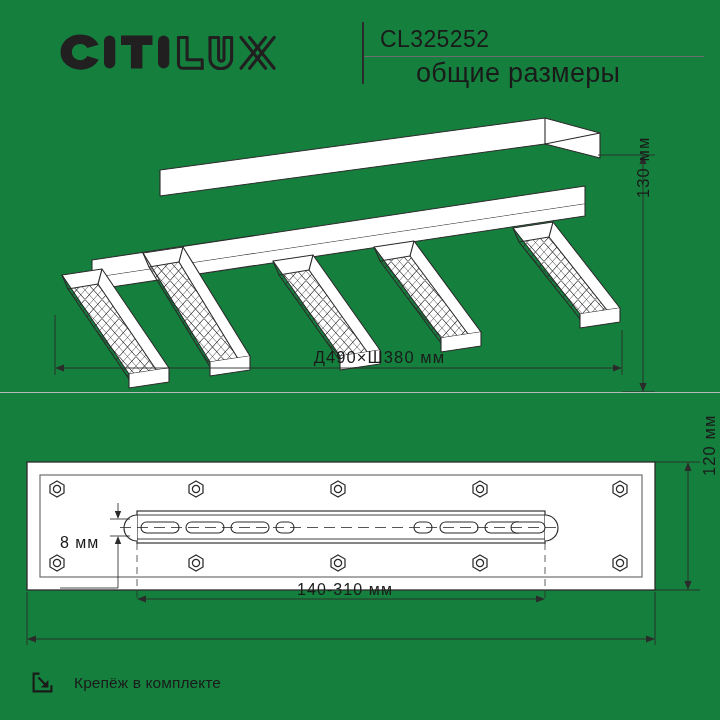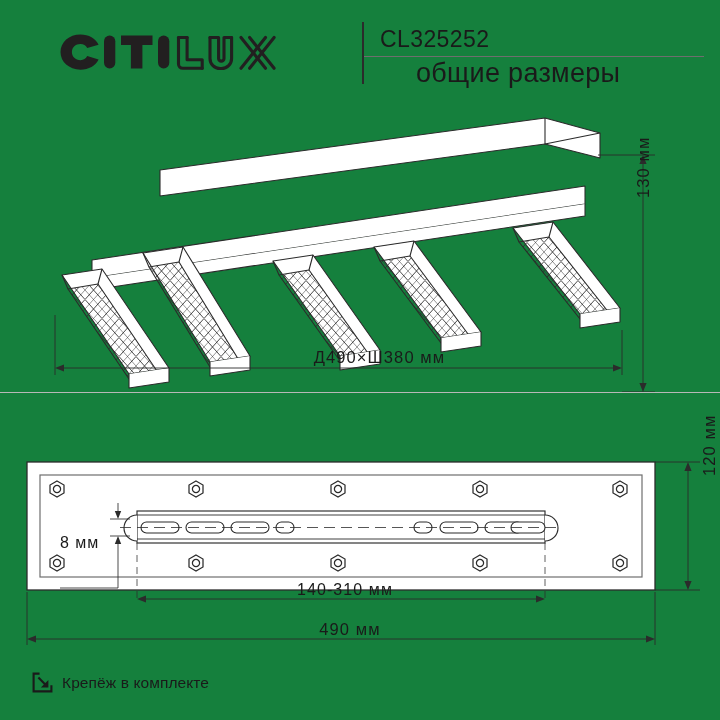--- a/index.html
+++ b/index.html
@@ -70,21 +70,21 @@
     font-size:16px; letter-spacing:1.1px; color:#1a1a1a;
   }
   #label-490 {
     position:absolute; left:0; top:222px; width:700px; text-align:center;
     font-size:16.5px; letter-spacing:1.1px; color:#1a1a1a;
   }
 
   
   #footer { position:absolute; left:0; top:668px; width:720px; height:52px; }
   #footer-note { position:absolute; left:32px; top:4px; display:flex; align-items:center; gap:9px; }
-  #footer-text { font-size:15.5px; color:#1a1a1a; letter-spacing:0.1px; }
+  #footer-text { font-size:15.5px; color:#1a1a1a; letter-spacing:0.1px;margin-left:12px; }
 </style>
 </head>
 <body>
 
 <div id="sheet">
 
   <div id="header">
 
     <div id="logo-wrap">
       <svg id="logo-svg" width="310" height="56" viewBox="0 0 310 56">
@@ -306,21 +306,20 @@
         <path d="M655 137 L700 137"></path>
         <path d="M688 15 L688 131"></path>
       </g>
       <path d="M688 9 l-3.6 9 h7.2 Z" fill="#2b2b2b"></path>
       <path d="M688 137 l-3.6 -9 h7.2 Z" fill="#2b2b2b"></path>
     </svg>
 
     <div id="label-4mm">8 мм</div>
     <div id="label-120mm">120 мм</div>
     <div id="label-140-310">140-310 мм</div>
-    <div id="label-490">490 мм</div>
   </div>
 
   <div id="footer">
     <div id="footer-note">
       <svg width="21" height="21" viewBox="0 0 21 21">
         <path d="M6.5 1.6 H1.6 V19.4 H19.4 V14.4" fill="none" stroke="#1a1a1a" stroke-width="2.1" stroke-linecap="square"></path>
         <path d="M6.4 5.6 L15.2 14.4" fill="none" stroke="#1a1a1a" stroke-width="2.1"></path>
         <path d="M16.4 15.6 L8.9 15.6 L16.4 8.1 Z" fill="#1a1a1a"></path>
       </svg>
       <span id="footer-text">Крепёж в комплекте</span>

